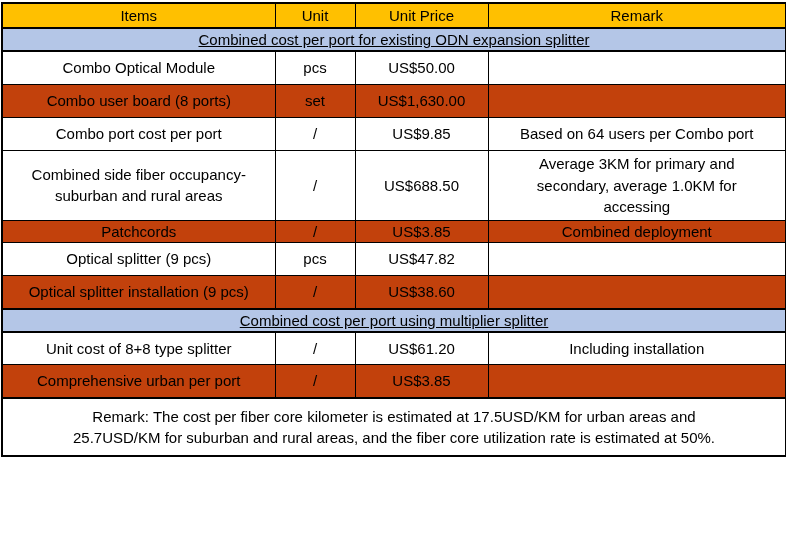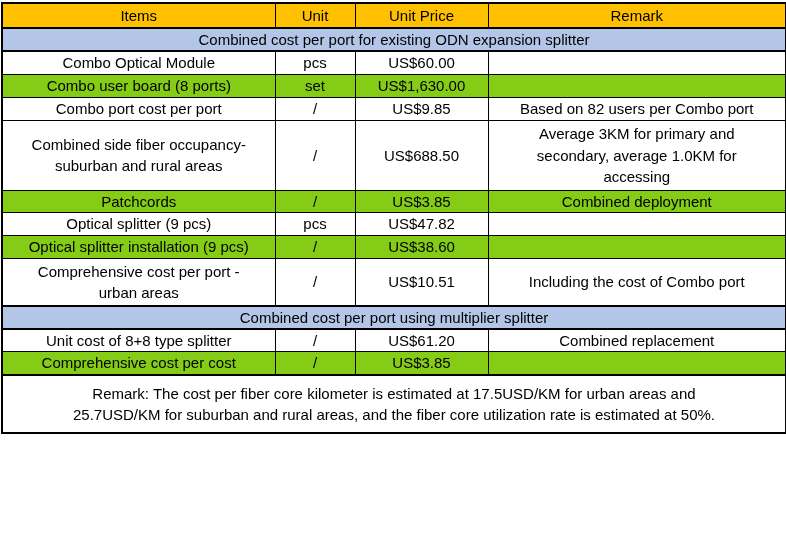--- a/index.html
+++ b/index.html
@@ -35,31 +35,32 @@
   thead th {
     background: #FFC000;
     height: 25px;
     border-bottom: 2px solid #000;
   }
   tr.section-row td {
     background: #B4C6E7;
     border-top: 2px solid #000;
     border-bottom: 2px solid #000;
     height: 20px;
+    text-decoration: underline;
   }
-  tr.yellow td { background: #84cc16; }
+  tr.yellow td { background: #c2410c; }
   tr.white td { background: #FFFFFF; }
   tr.footer-row td {
     background: #FFFFFF;
     border-top: 2px solid #000;
     height: 58px;
     padding: 0 14px;
   }
   .h21 td { height: 21px; }
-  .h23 td { height: 23px; }
+  .h23 td { height: 33px; }
   .h47 td { height: 47px; }
   .h68 td { height: 68px; }
   .h70 td { height: 70px; }
 </style>
 </head>
 <body>
 
 <div class="page">
   <table class="cost-table">
     <colgroup>
@@ -77,34 +78,34 @@
       </tr>
     </thead>
     <tbody>
       <tr class="section-row">
         <td colspan="4">Combined cost per port for existing ODN expansion splitter</td>
       </tr>
 
       <tr class="white h23">
         <td>Combo Optical Module</td>
         <td>pcs</td>
-        <td>US$60.00</td>
+        <td>US$50.00</td>
         <td></td>
       </tr>
       <tr class="yellow h23">
         <td>Combo user board (8 ports)</td>
         <td>set</td>
         <td>US$1,630.00</td>
         <td></td>
       </tr>
       <tr class="white h23">
         <td>Combo port cost per port</td>
         <td>/</td>
         <td>US$9.85</td>
-        <td>Based on 82 users per Combo port</td>
+        <td>Based on 64 users per Combo port</td>
       </tr>
       <tr class="white h70">
         <td>Combined side fiber occupancy-
 suburban and rural areas</td>
         <td>/</td>
         <td>US$688.50</td>
         <td>Average 3KM for primary and
 secondary, average 1.0KM for
 accessing</td>
       </tr>
@@ -119,40 +120,33 @@
         <td>pcs</td>
         <td>US$47.82</td>
         <td></td>
       </tr>
       <tr class="yellow h23">
         <td>Optical splitter installation (9 pcs)</td>
         <td>/</td>
         <td>US$38.60</td>
         <td></td>
       </tr>
-      <tr class="white h47">
-        <td>Comprehensive cost per port -
-urban areas</td>
-        <td>/</td>
-        <td>US$10.51</td>
-        <td>Including the cost of Combo port</td>
-      </tr>
 
       <tr class="section-row">
         <td colspan="4">Combined cost per port using multiplier splitter</td>
       </tr>
 
       <tr class="white h23">
         <td>Unit cost of 8+8 type splitter</td>
         <td>/</td>
         <td>US$61.20</td>
-        <td>Combined replacement</td>
+        <td>Including installation</td>
       </tr>
       <tr class="yellow h23">
-        <td>Comprehensive cost per cost</td>
+        <td>Comprehensive urban per port</td>
         <td>/</td>
         <td>US$3.85</td>
         <td></td>
       </tr>
 
       <tr class="footer-row">
         <td colspan="4">Remark: The cost per fiber core kilometer is estimated at 17.5USD/KM for urban areas and
 25.7USD/KM for suburban and rural areas, and the fiber core utilization rate is estimated at 50%.</td>
       </tr>
     </tbody>

